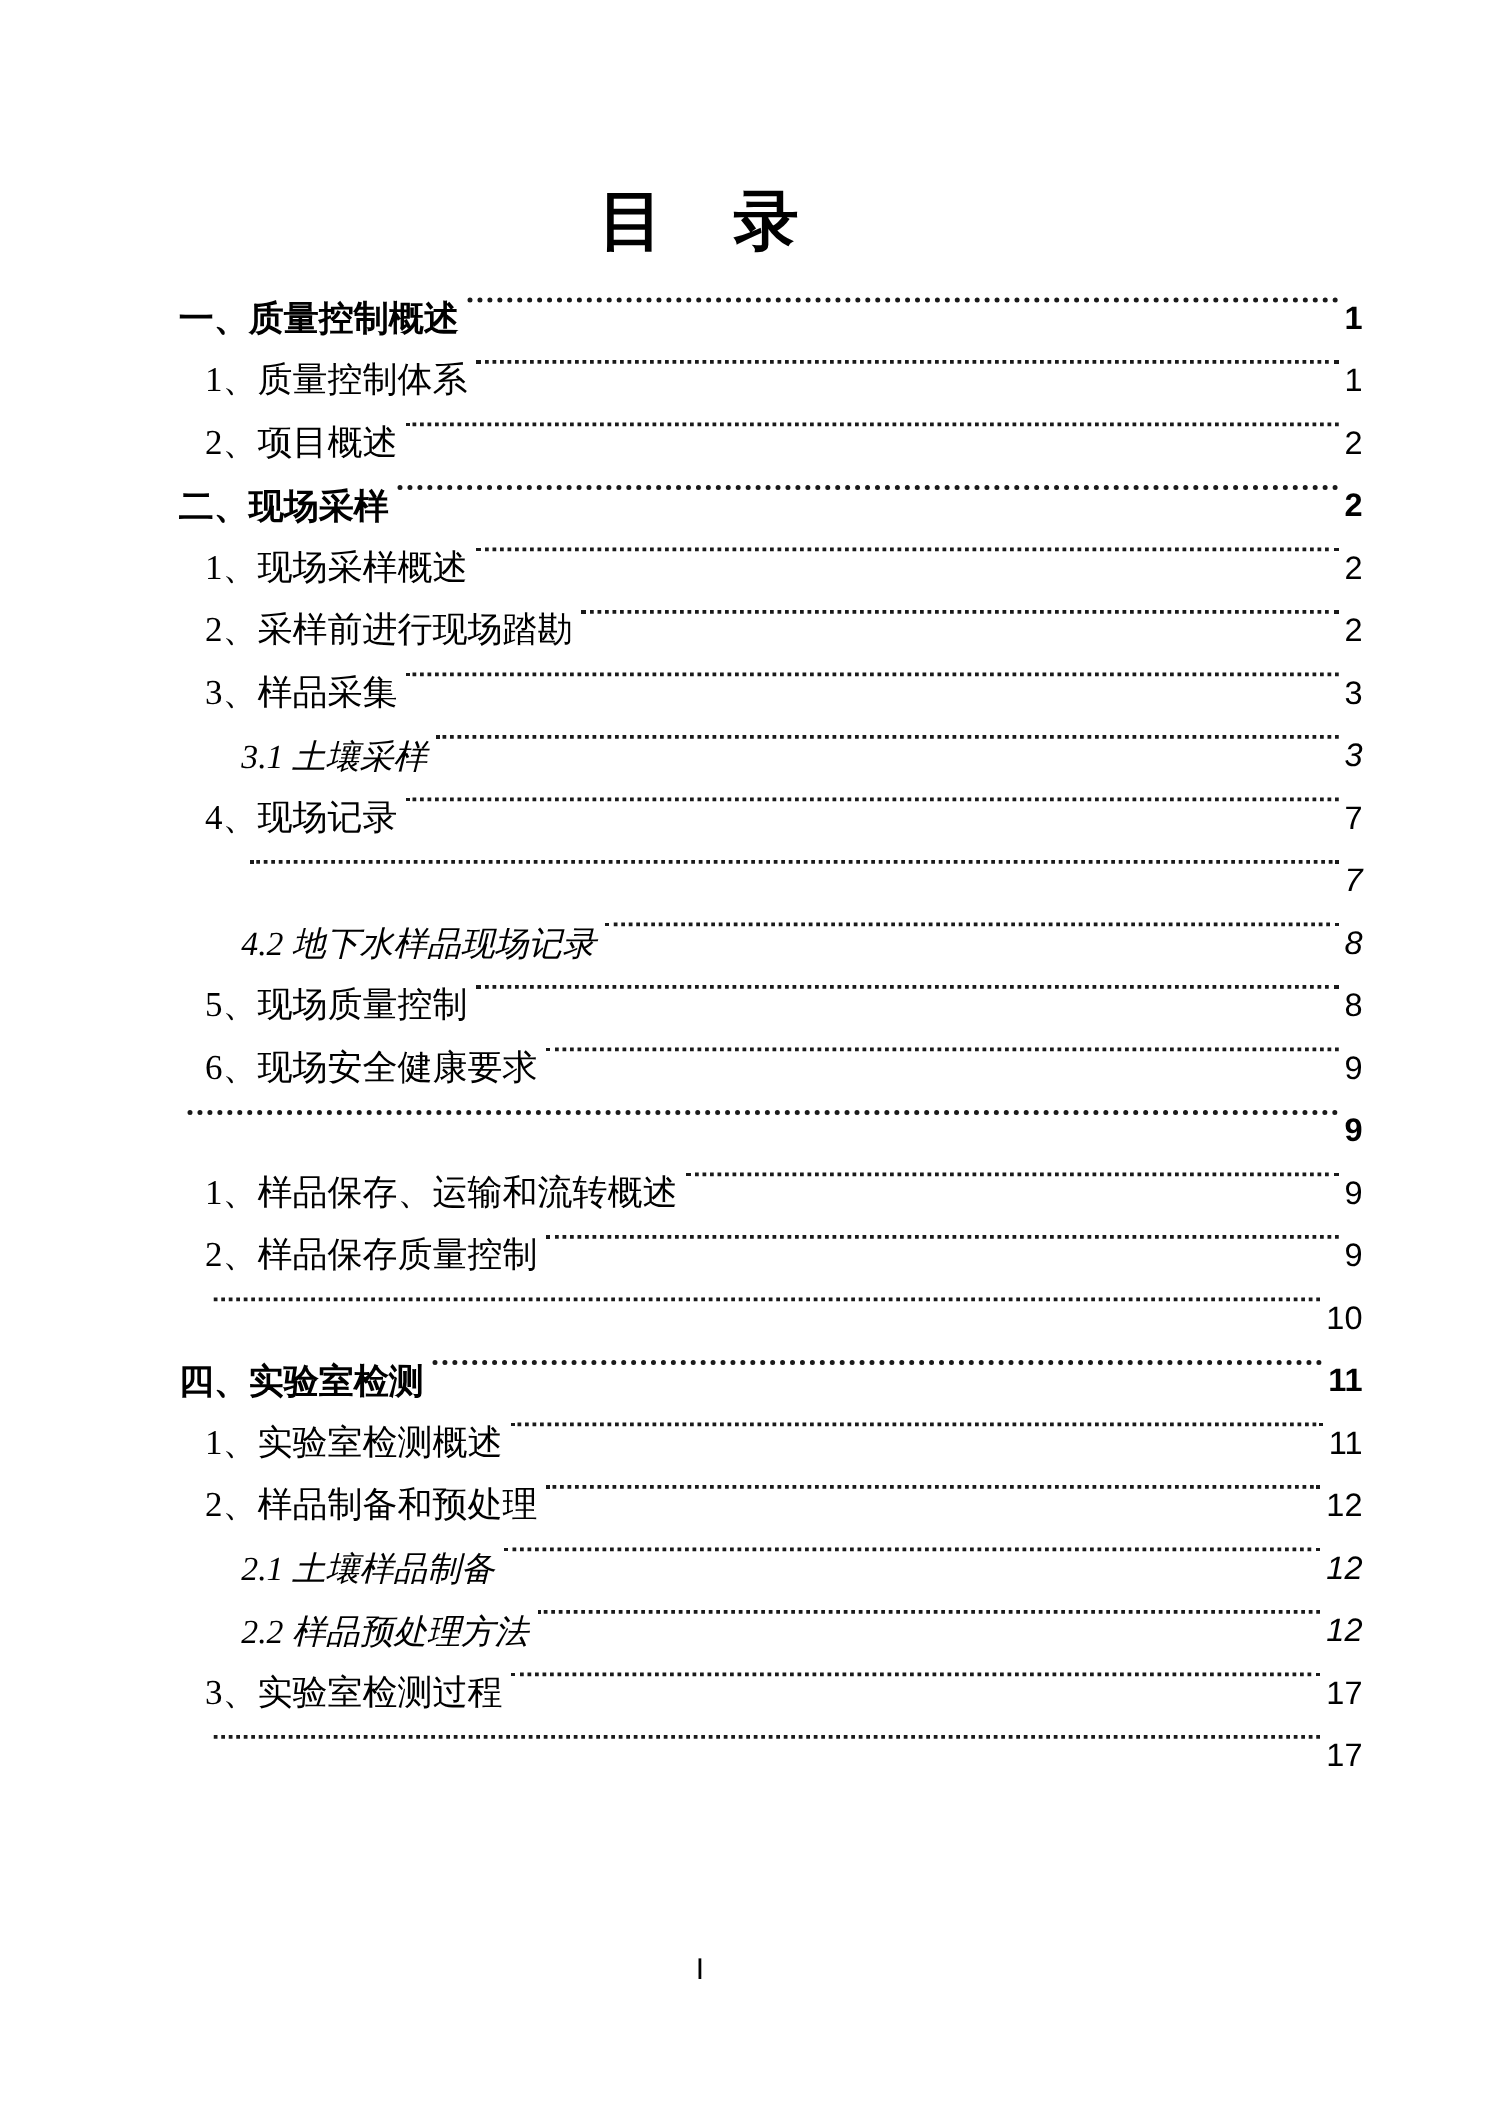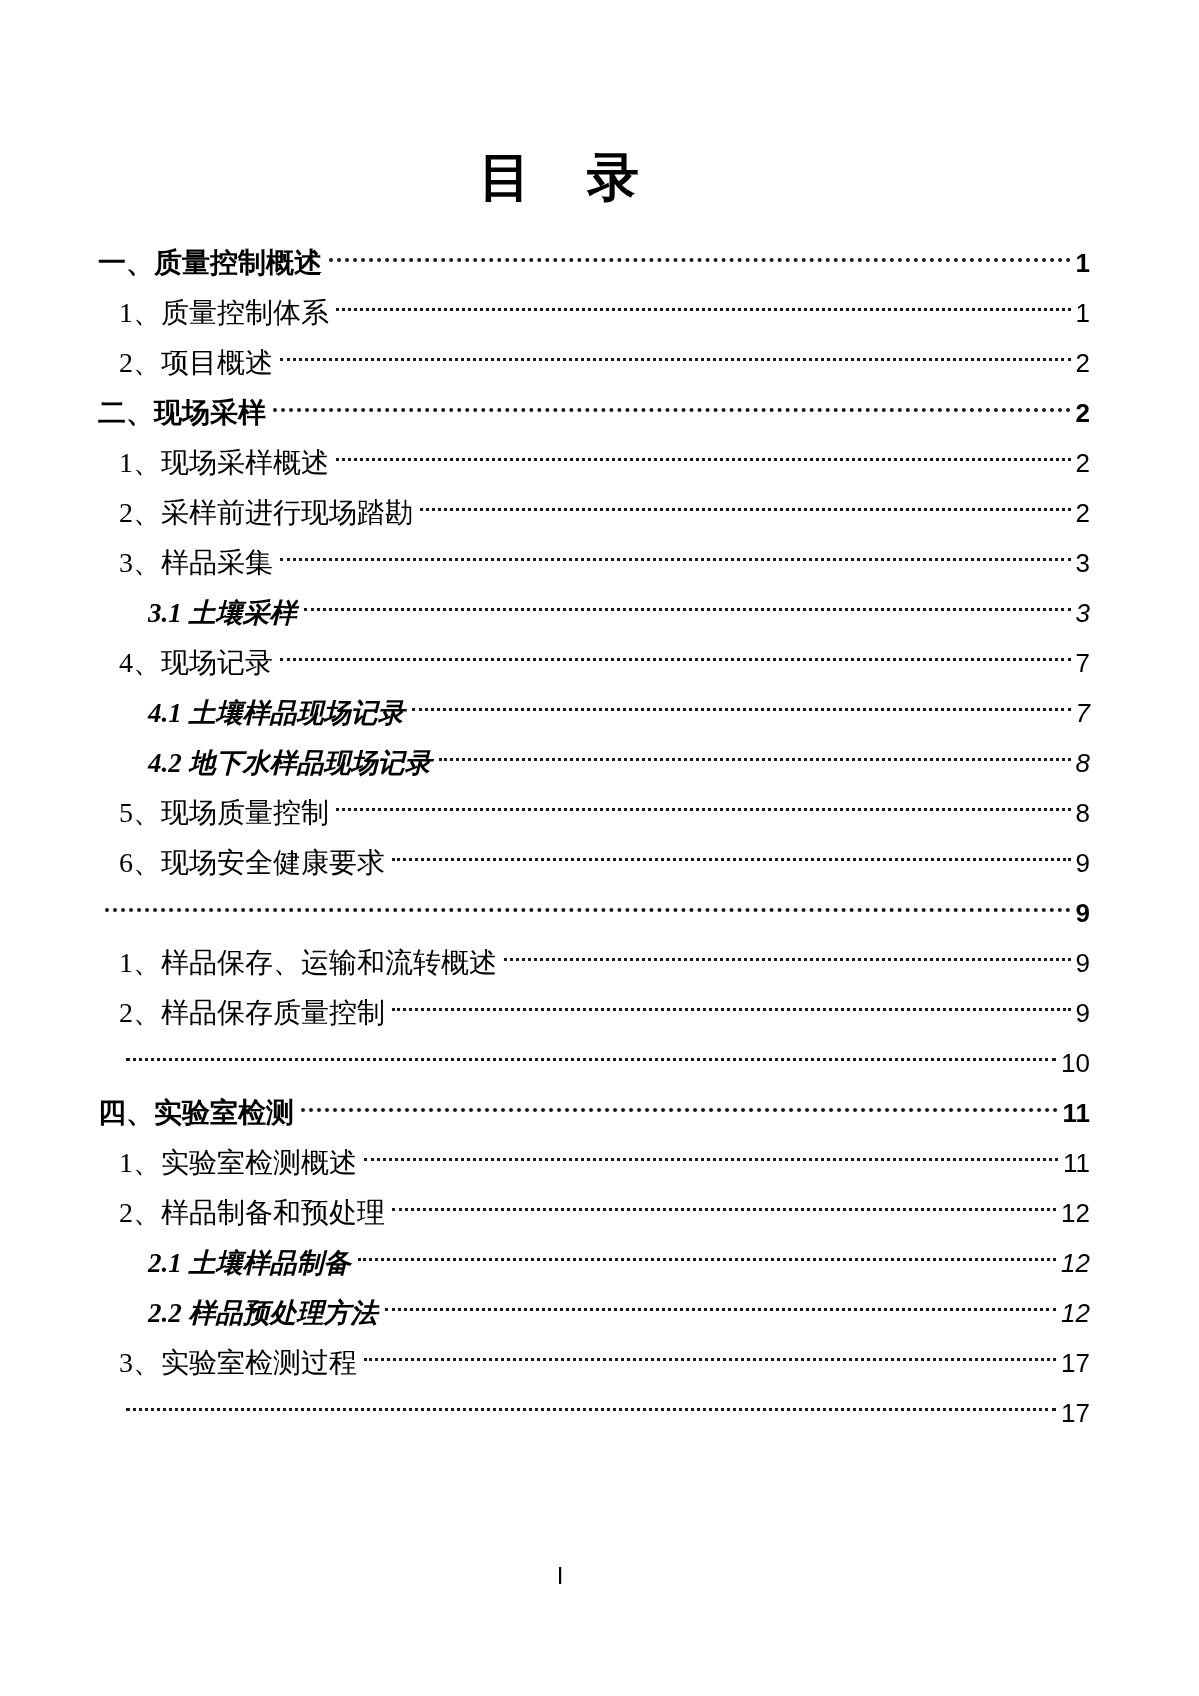--- a/index.html
+++ b/index.html
@@ -27,24 +27,25 @@
     white-space: pre;
   }
   .toc {
     position: absolute;
     top: 238px;
     left: 98px;
     width: 992px;
   }
   .toc-row {
     display: flex;
-    align-items: center;
+    align-items: flex-start;
     height: 50px;
     font-size: 28px;
     line-height: 34px;
+    margin-left: 45px;
   }
   .toc-label { white-space: nowrap; }
   .leader {
     flex: 1 1 auto;
     min-width: 24px;
     border-bottom: 3px dotted #1a1a1a;
     margin: 0 5px 8px 7px;
     height: 0;
   }
   .pagenum {
@@ -57,21 +58,21 @@
   .lv1 .toc-label {
     font-family: "Liberation Sans", sans-serif;
     font-weight: 700;
   }
   .lv1 .leader { border-bottom-width: 4px; margin-bottom: 7px; }
   .lv1 .pagenum { font-weight: 700; }
   
   .lv2 { padding-left: 21px; }
   
   .lv3 { padding-left: 50px; }
-  .lv3 .toc-label { font-style: italic; font-size: 27px; font-weight: bold; }
+  .lv3 .toc-label { font-style: italic; font-size: 27px; }
   .lv3 .pagenum { font-style: italic; }
   .doc-footer {
     position: absolute;
     top: 1562px;
     left: 0;
     width: 100%;
     text-align: center;
     font-family: "Liberation Sans", sans-serif;
     font-size: 24px;
   }
@@ -122,21 +123,20 @@
     <span class="toc-label">3.1 土壤采样</span>
     <span class="leader"></span>
     <span class="pagenum">3</span>
   </div>
       <div class="toc-row lv2">
     <span class="toc-label">4、现场记录</span>
     <span class="leader"></span>
     <span class="pagenum">7</span>
   </div>
       <div class="toc-row lv3">
-    <span class="toc-label">4.1 土壤样品现场记录</span>
     <span class="leader"></span>
     <span class="pagenum">7</span>
   </div>
       <div class="toc-row lv3">
     <span class="toc-label">4.2 地下水样品现场记录</span>
     <span class="leader"></span>
     <span class="pagenum">8</span>
   </div>
       <div class="toc-row lv2">
     <span class="toc-label">5、现场质量控制</span>

